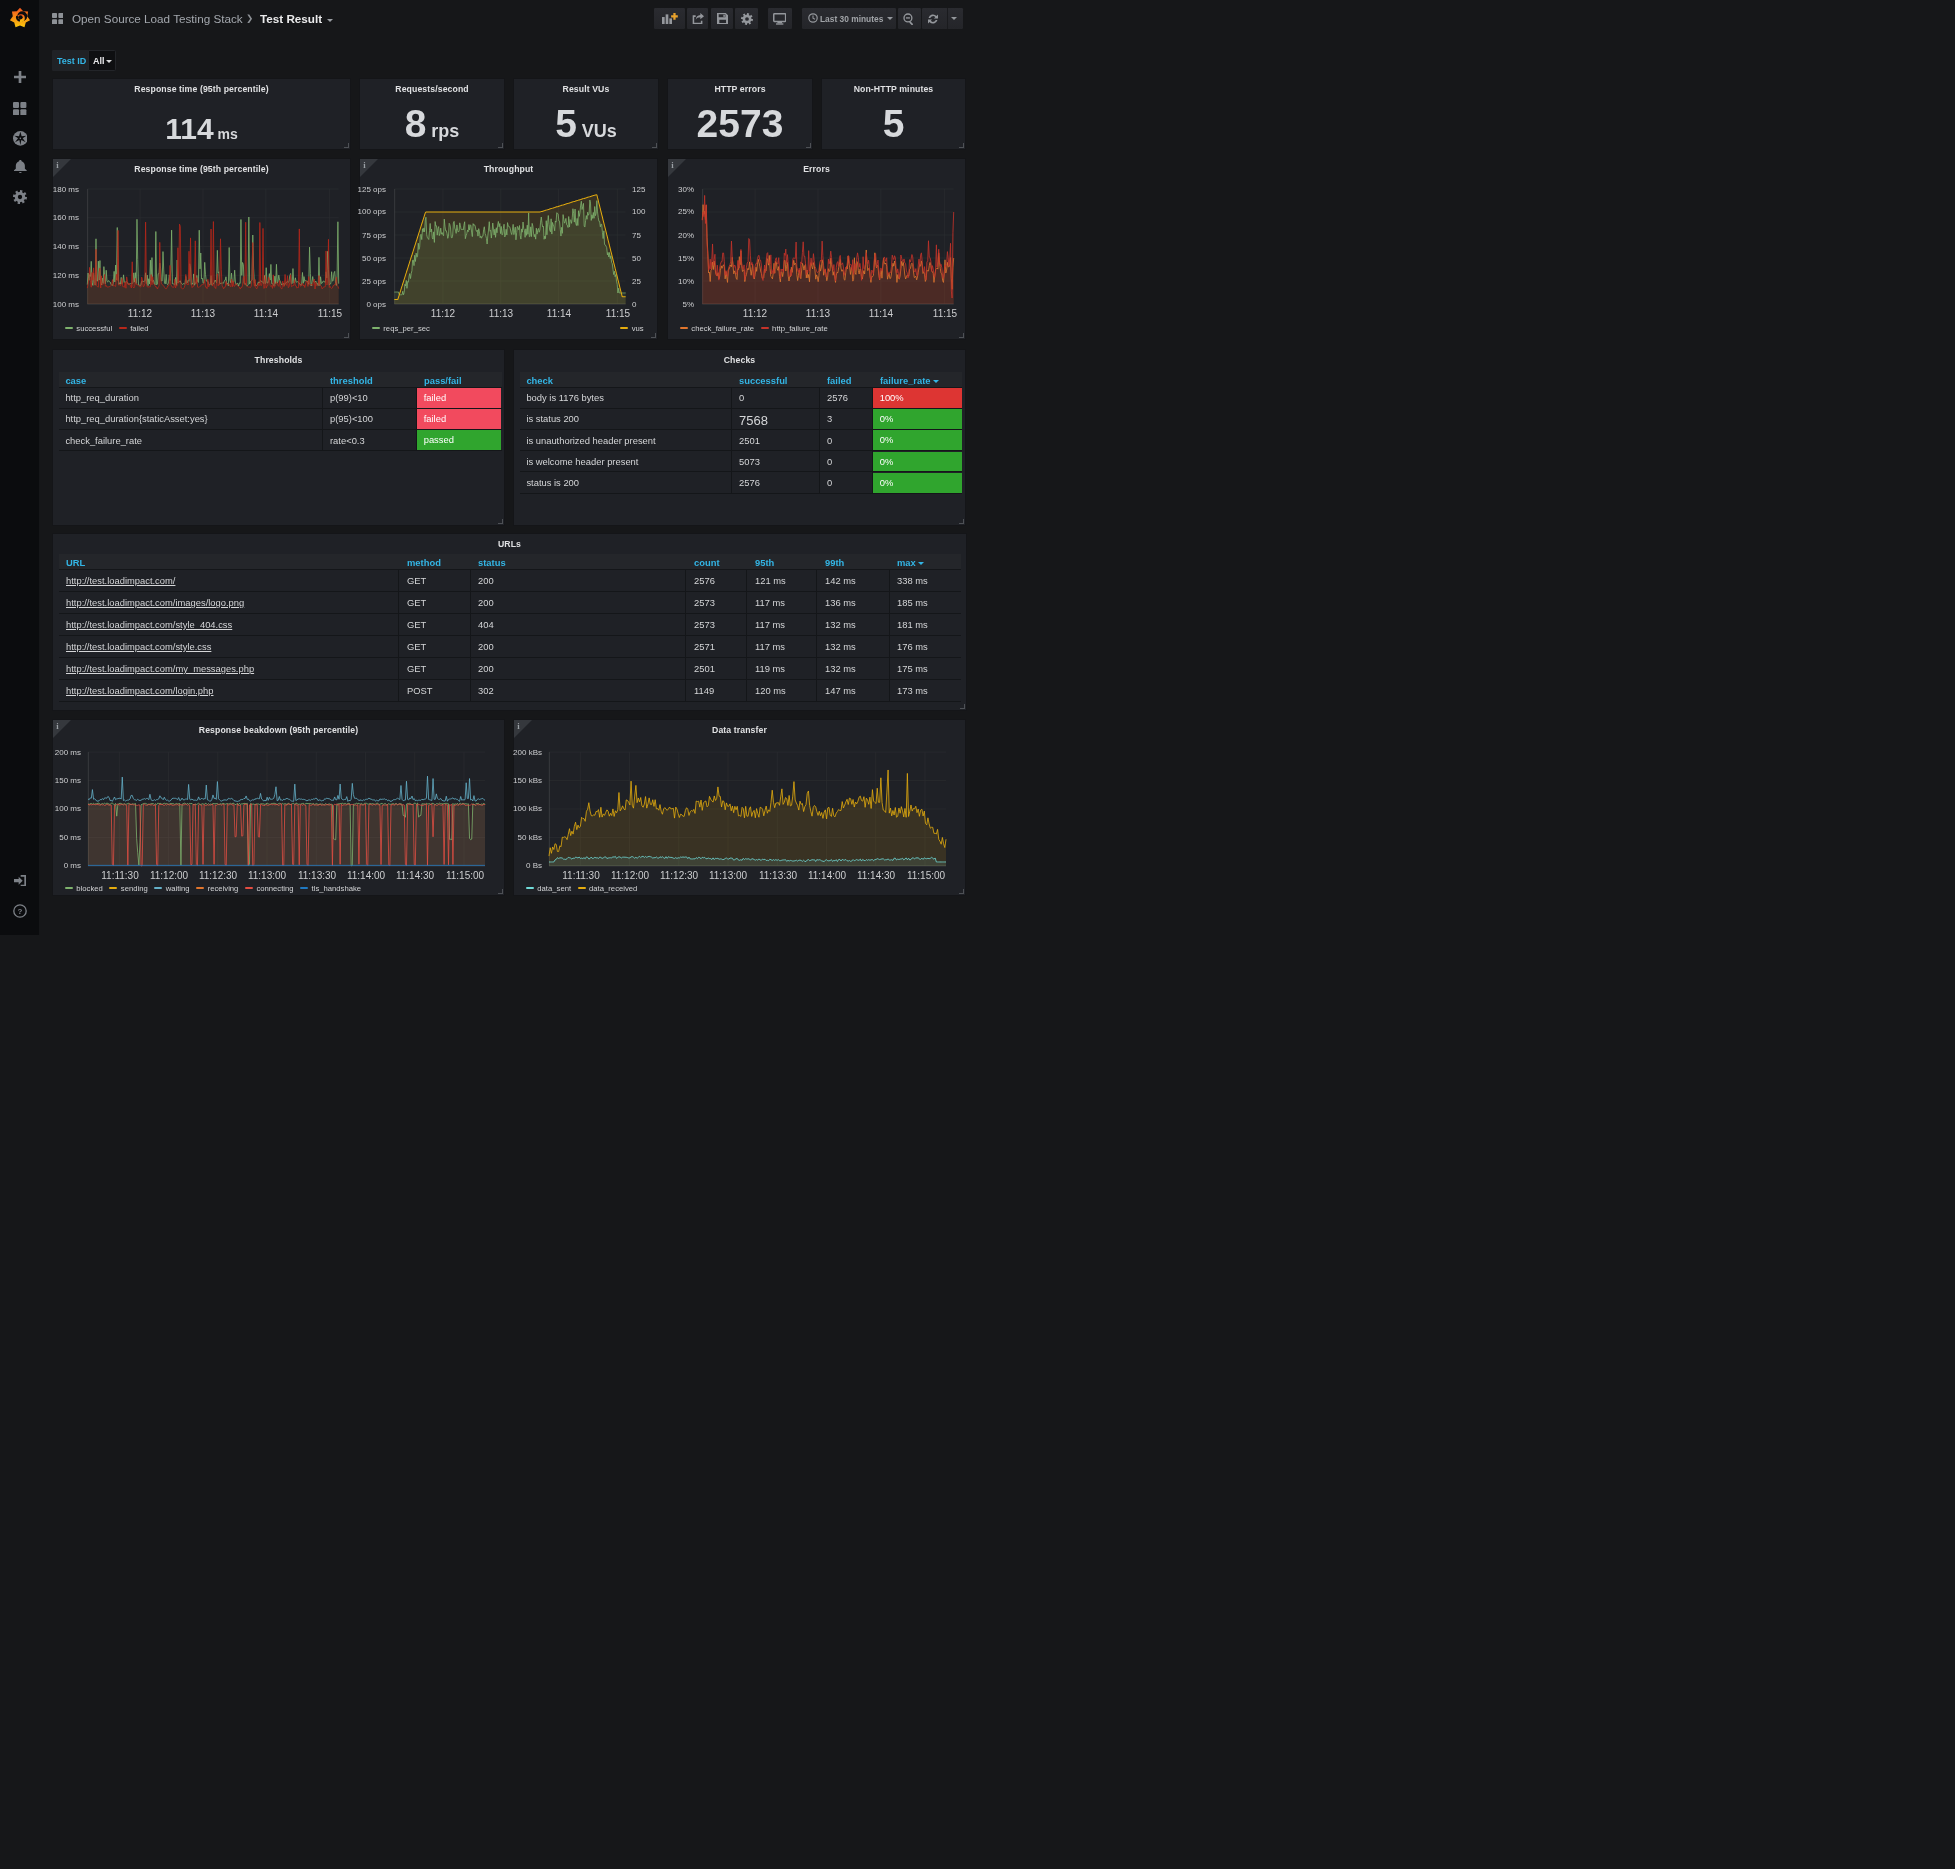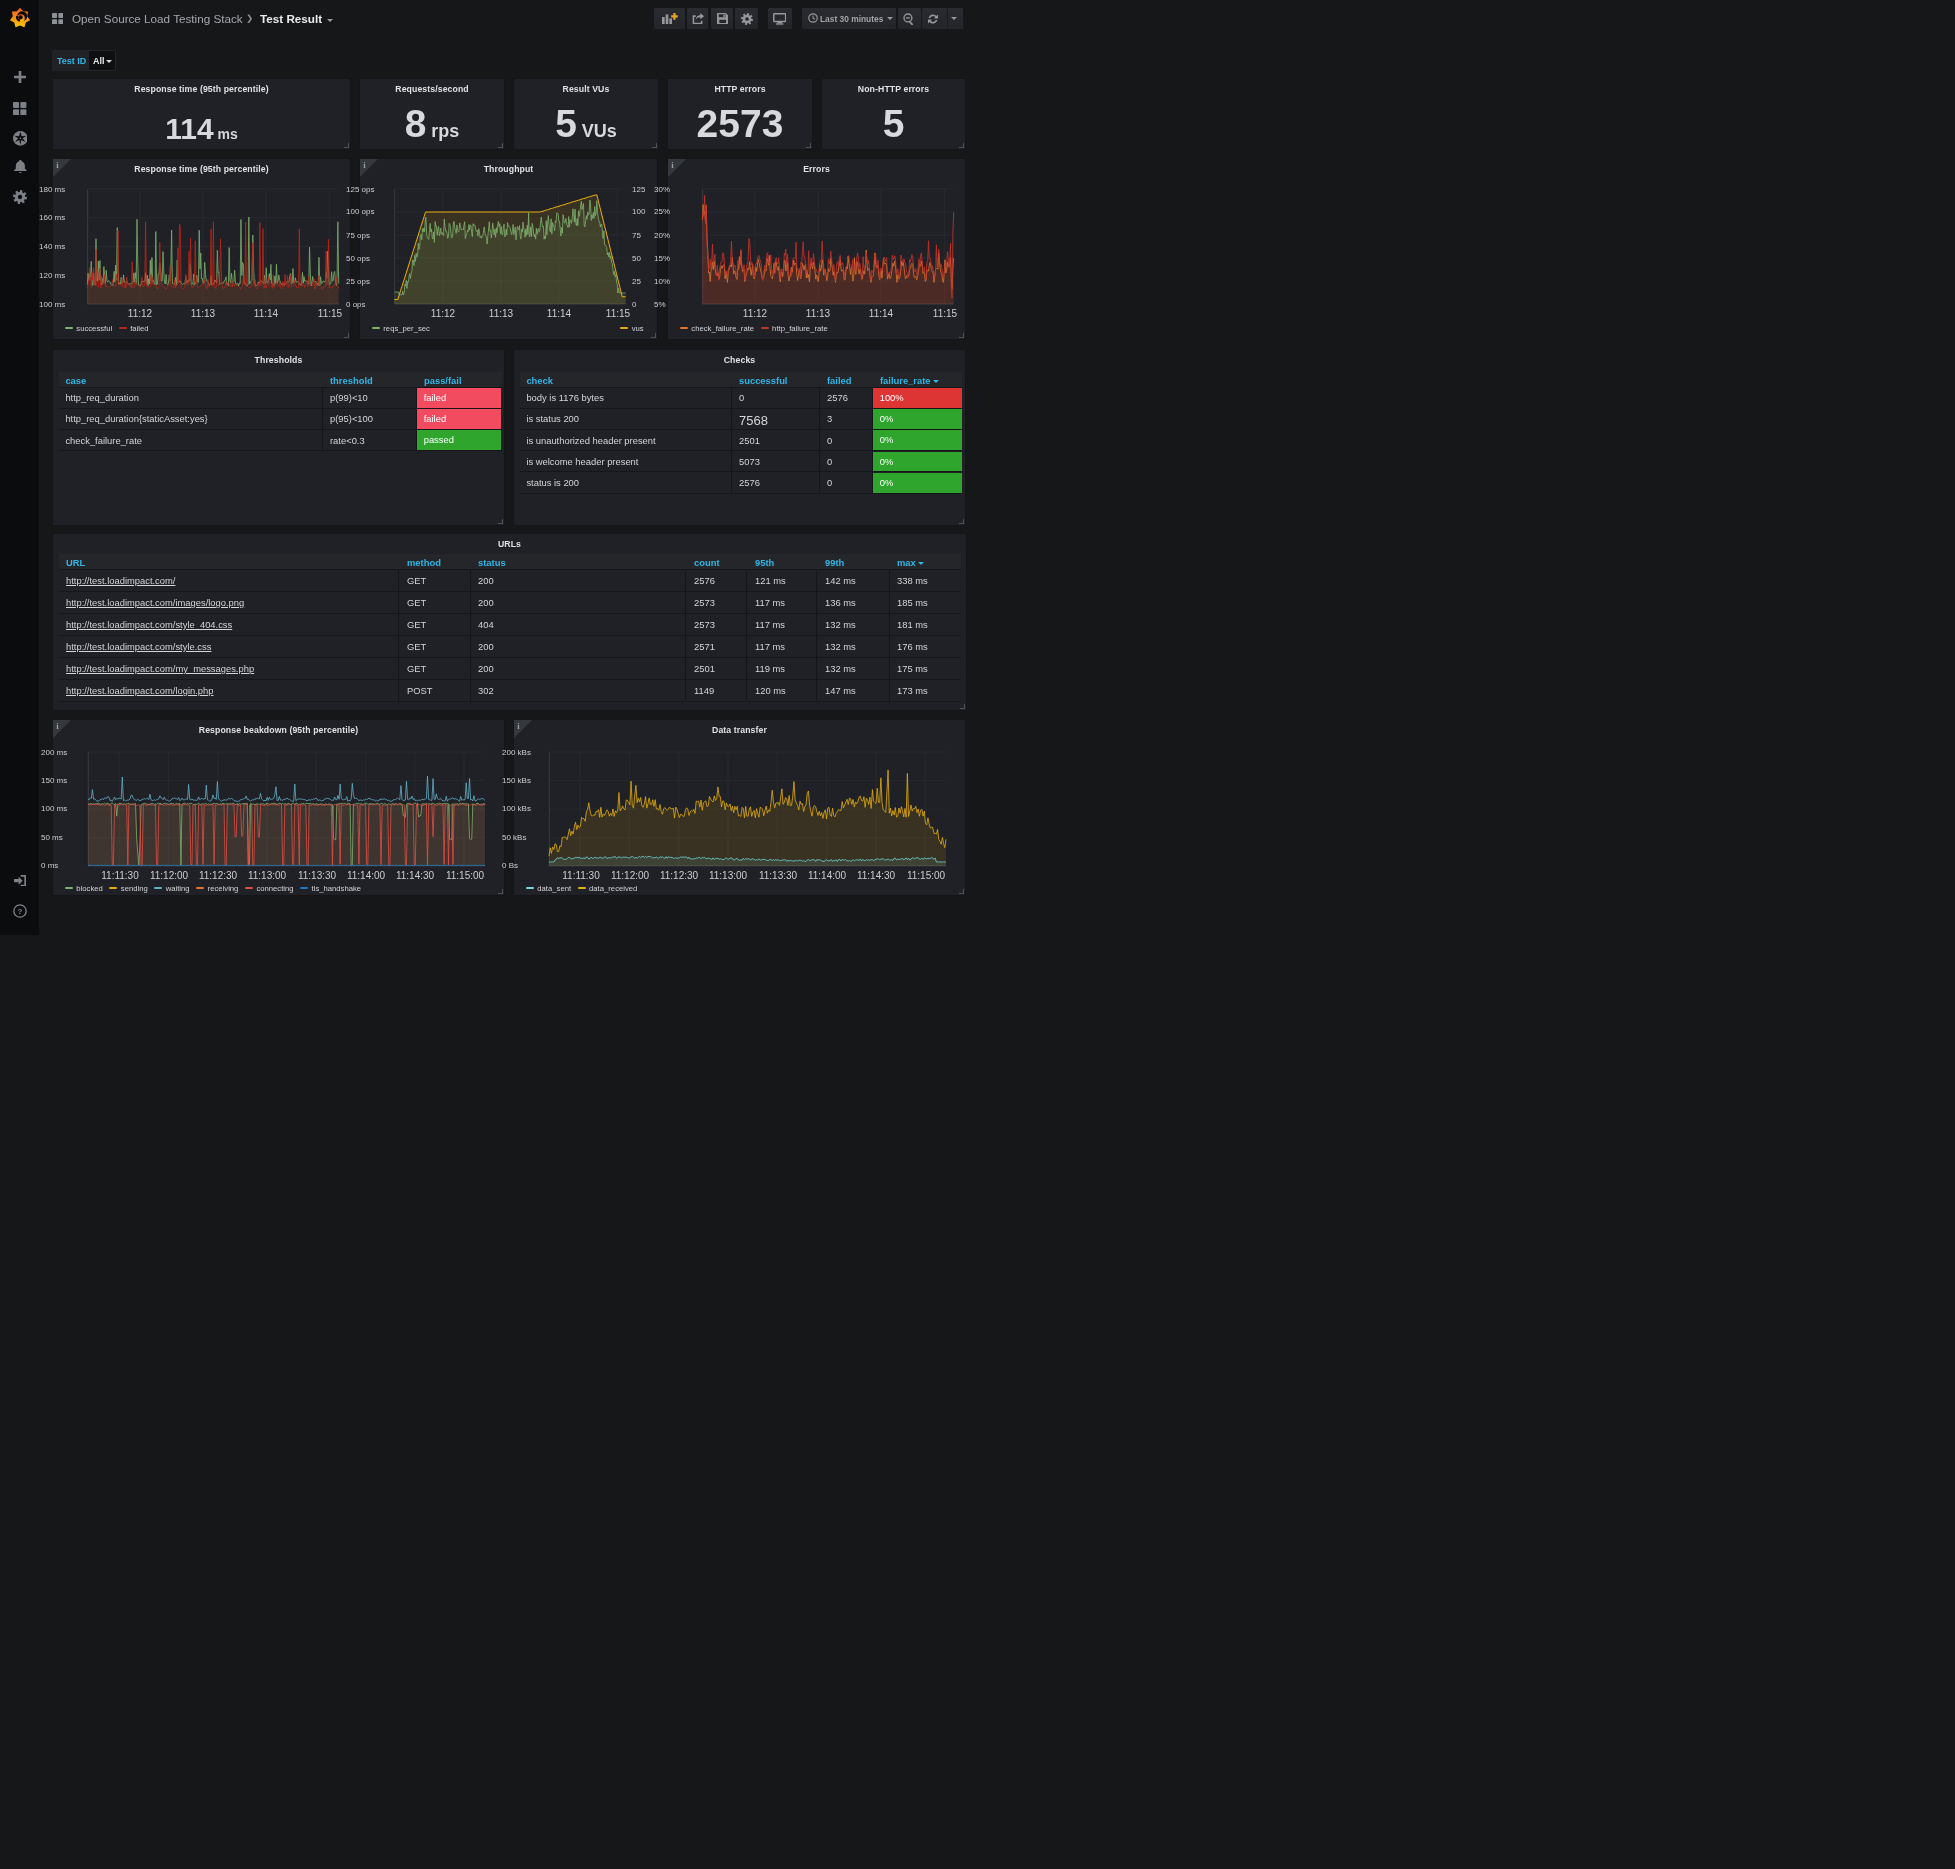--- a/index.html
+++ b/index.html
@@ -3,21 +3,21 @@
 <style>
 *{margin:0;padding:0;box-sizing:border-box}
 html,body{width:978px;height:935px;background:#161719;font-family:"Liberation Sans",sans-serif;overflow:hidden;position:relative}
 .abs{position:absolute}
 .sidebar{position:absolute;left:0;top:0;width:40px;height:935px;background:#0b0c0e;border-right:0.7px solid #151618}
 .panel{position:absolute;background:#1f2126;border:0.7px solid #141518}
 .ptitle{position:absolute;left:0;right:0;top:4.7px;text-align:center;font-size:8.7px;font-weight:700;color:#e0e1e3;letter-spacing:0.1px}
 .icorner{position:absolute;left:0;top:0;width:0;height:0;border-top:18px solid #35383d;border-right:18px solid transparent}
 .icorner span{position:absolute;top:-17.4px;left:3.3px;font-family:"Liberation Serif",serif;font-weight:700;font-size:8.7px;color:#9ba0a5}
 .rhandle{position:absolute;right:1.3px;bottom:1.3px;width:4.7px;height:4.7px;border-right:1.3px solid #4e5156;border-bottom:1.3px solid #4e5156}
-.ylab{position:absolute;text-align:left;font-size:8px;color:#cdced0;transform:translateY(-50%)}
+.ylab{position:absolute;text-align:right;font-size:8px;color:#cdced0;transform:translateY(-50%)}
 .ylabr{position:absolute;text-align:left;font-size:8px;color:#cdced0;transform:translateY(-50%)}
 .xlab{position:absolute;font-size:10px;color:#cdced0;transform:translateX(-50%);white-space:nowrap}
 .legend{position:absolute;font-size:7.7px;color:#d2d3d5;white-space:nowrap}
 .sw{display:inline-block;width:8px;height:2.3px;border-radius:1.3px;margin-right:3.3px;position:relative;top:-2px}
 .statv{position:absolute;left:0;right:0;text-align:center;color:#d7d9dc;font-weight:700}
 .th-cyan{color:#33b5e5;font-weight:700}
 .navbtn{position:absolute;background:linear-gradient(180deg,#2a2b30,#242529);border-radius:1.3px;top:8px;height:21px}
 </style></head><body>
 
 <div class="sidebar"></div>
@@ -141,21 +141,21 @@
 <div class="ptitle">Result VUs</div>
 <div class="statv" style="top:23.4px;font-size:39px;line-height:44px">5<span style="font-size:18px"> VUs</span></div>
 <div class="rhandle"></div>
   </div>
 <div class="panel" style="left:667px;top:78px;width:146px;height:72px">
 <div class="ptitle">HTTP errors</div>
 <div class="statv" style="top:23.4px;font-size:39px;line-height:44px">2573</div>
 <div class="rhandle"></div>
   </div>
 <div class="panel" style="left:821px;top:78px;width:145px;height:72px">
-<div class="ptitle">Non-HTTP errors</div>
+<div class="ptitle">Non-HTTP minutes</div>
 <div class="statv" style="top:23.4px;font-size:39px;line-height:44px">5</div>
 <div class="rhandle"></div>
   </div>
 <div class="panel" style="left:52px;top:158px;width:299px;height:182px">
     <div class="icorner">
       <span>i</span>
     </div>
     <div class="ptitle">Response time (95th percentile)</div>
     <div class="abs" style="left:34px;top:29.5px;width:252px;height:115px">
       <svg width="252" height="115" viewBox="0 0 376 172" style="position:absolute;left:0;top:0;overflow:visible">

